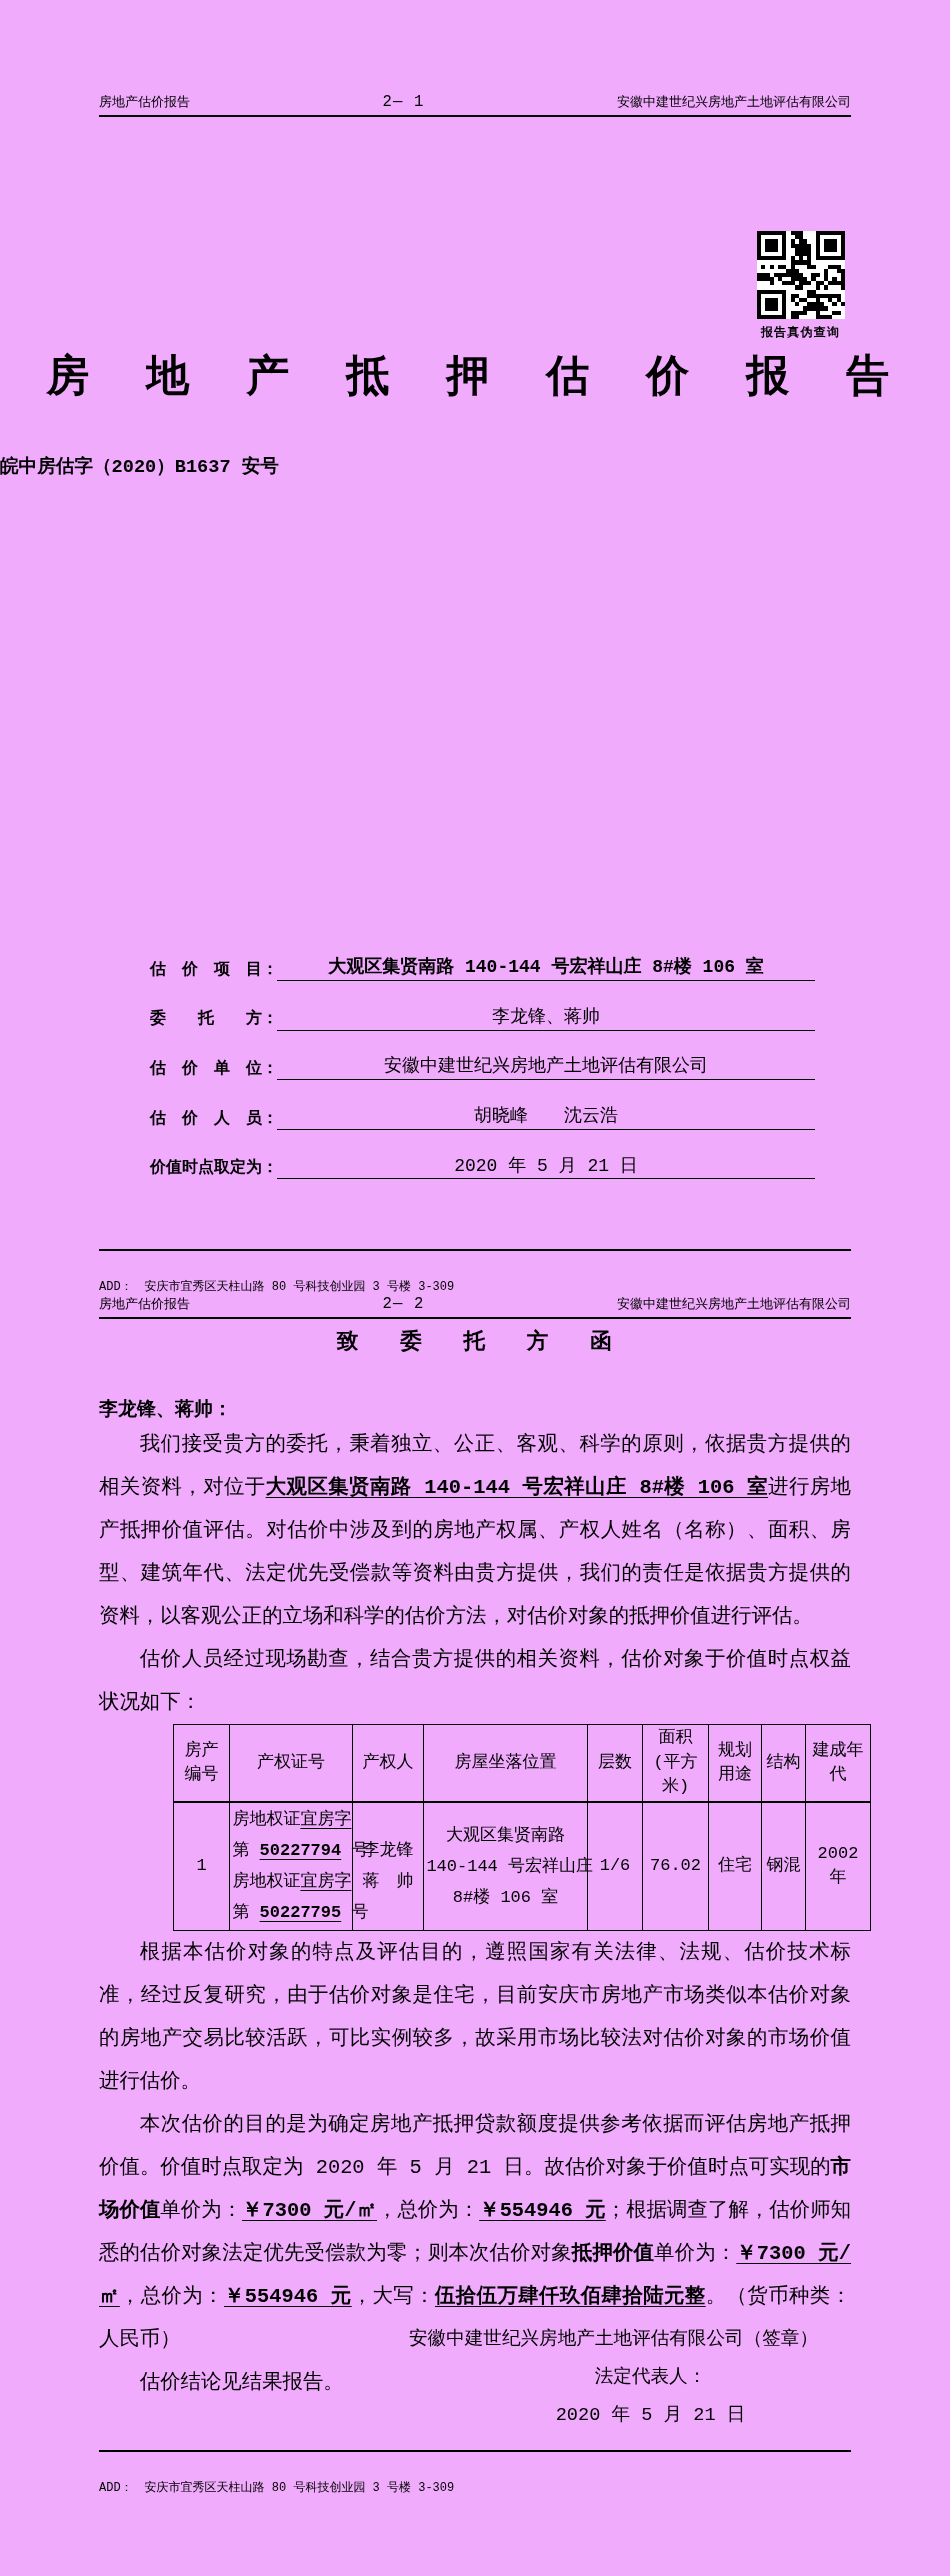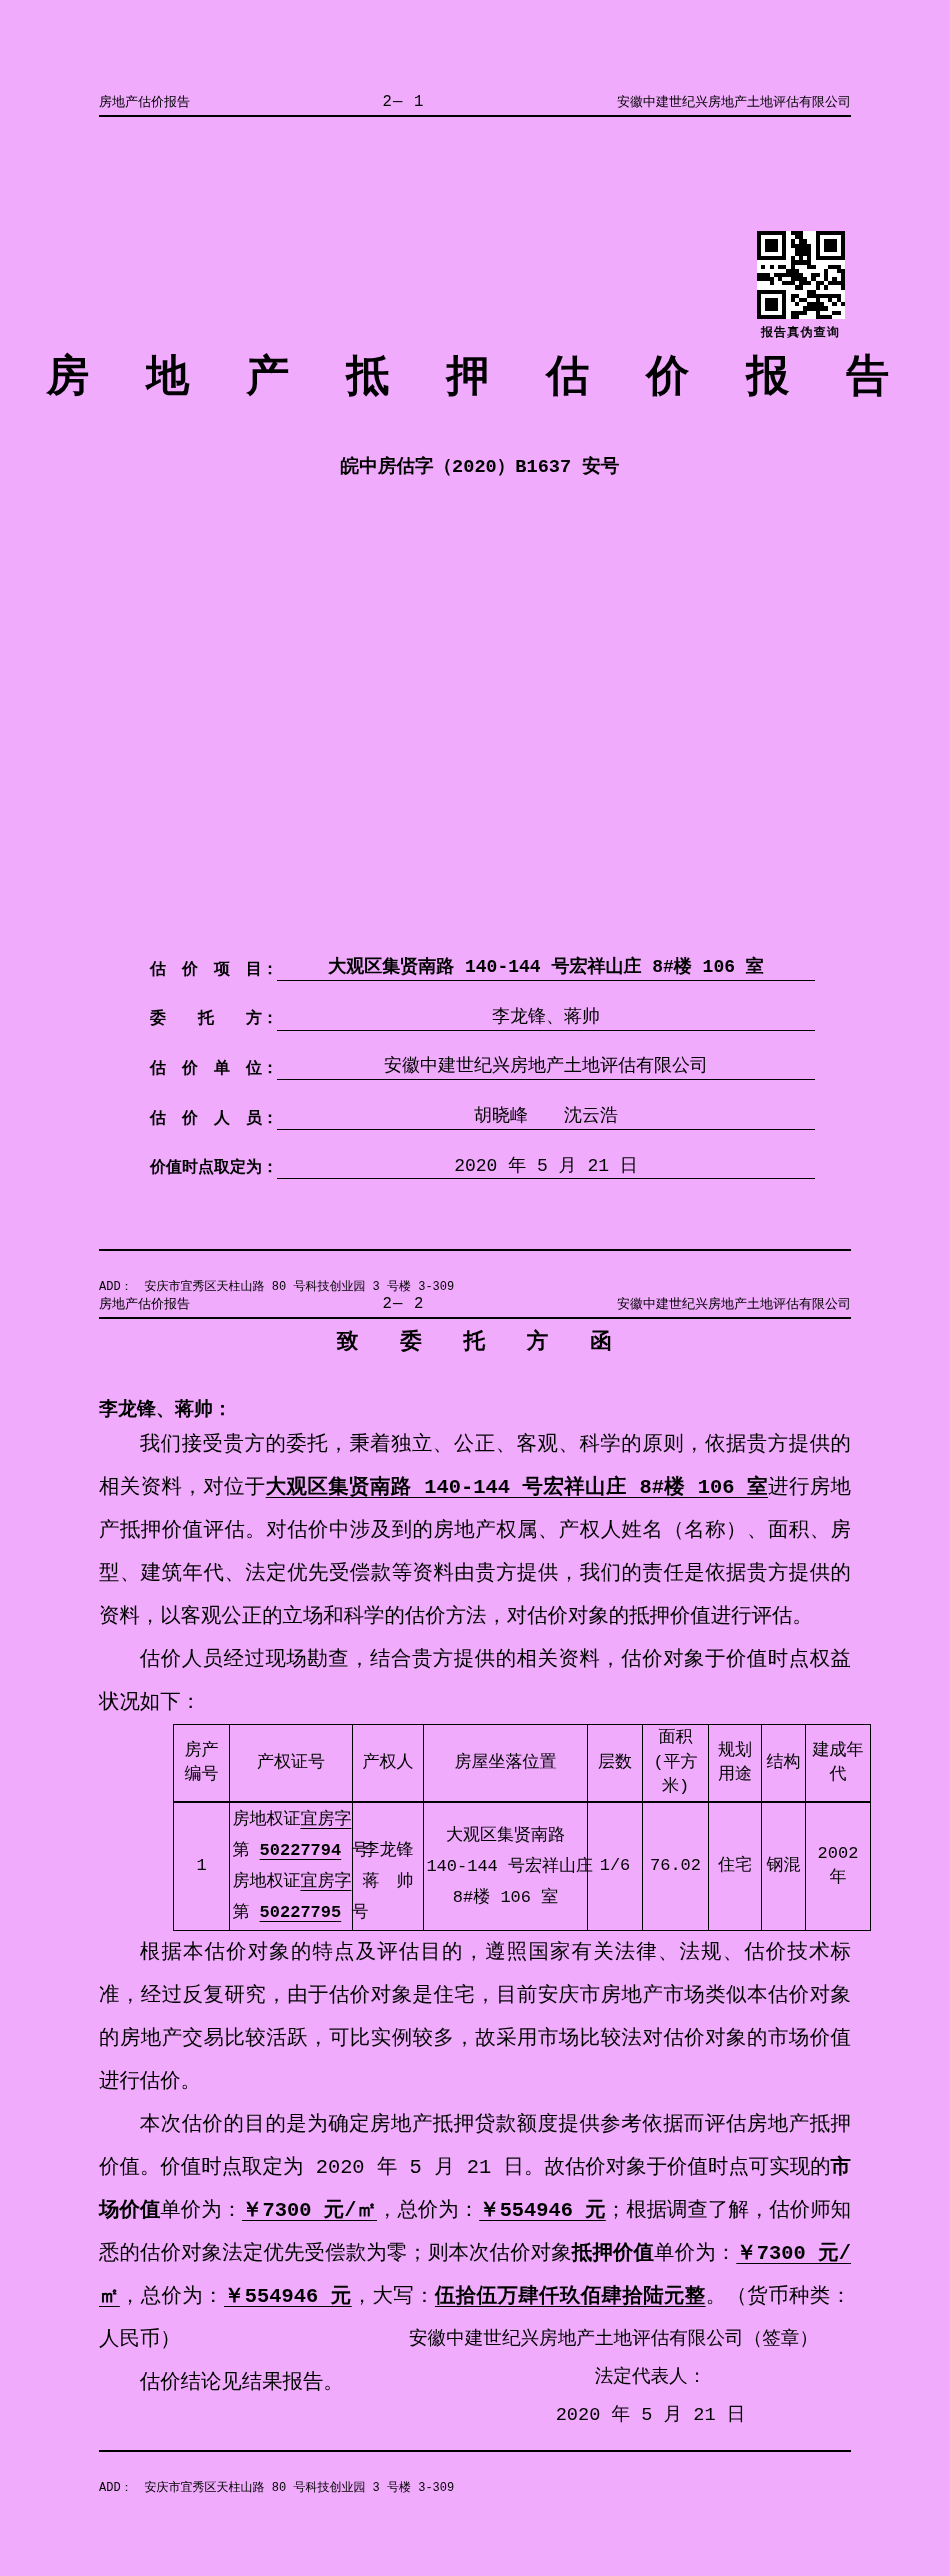--- a/index.html
+++ b/index.html
@@ -36,21 +36,21 @@
   .qrlabel{ margin-top:4.8px; font-size:12px; font-weight:bold; letter-spacing:1.2px; }
 
   
   .title1{
     position:absolute; top:347px; left:0; width:100%;
     text-align:center; font-size:43px; font-weight:bold;
     letter-spacing:15.6px; white-space:nowrap;
   }
   .subtitle1{
     position:absolute; top:453px; left:0; width:100%;
-    text-align:center; font-size:18.6px; font-weight:bold;padding-left:9px;
+    font-size:18.6px; font-weight:bold;
   }
 
   
   .formblock{ position:absolute; left:150px; right:136px; top:944px; }
   .frow{ display:flex; align-items:flex-end; height:37px; margin-bottom:12.6px; }
   .flabel{
     flex:none; width:127px; font-size:16px; font-weight:bold;
     white-space:nowrap; padding-bottom:1.2px;
   }
   .fvalue{

